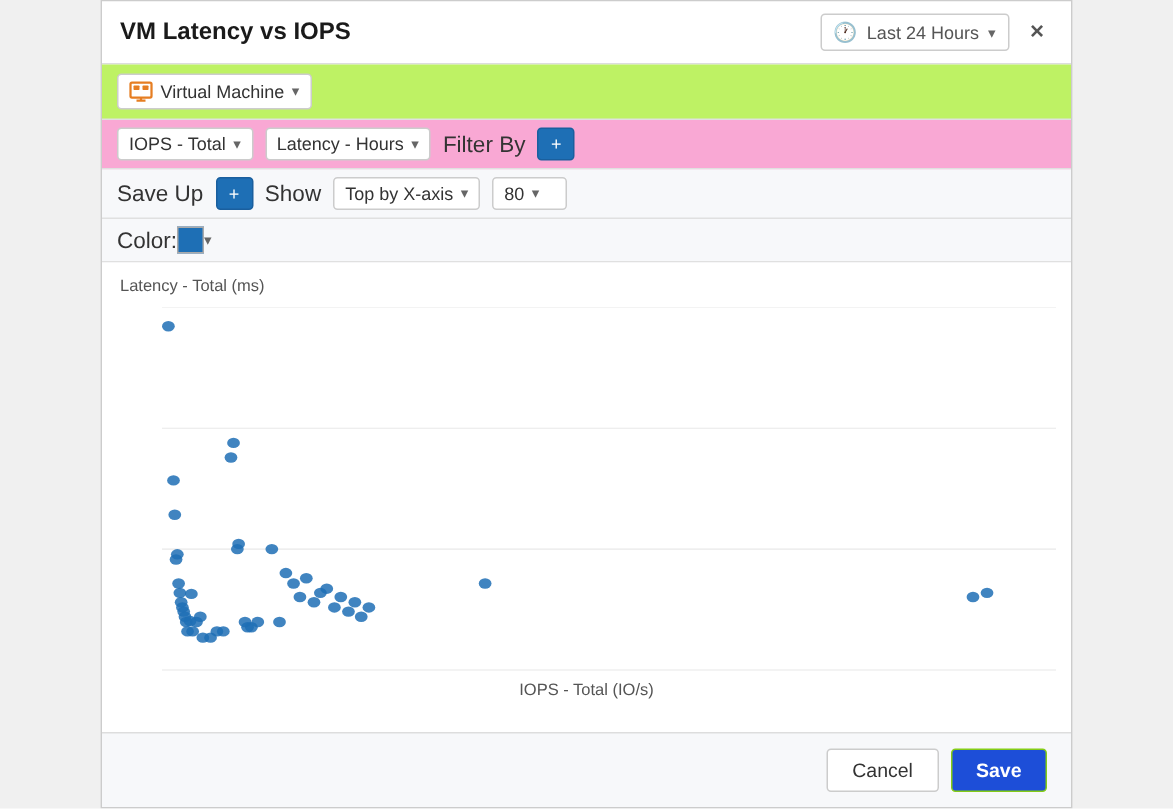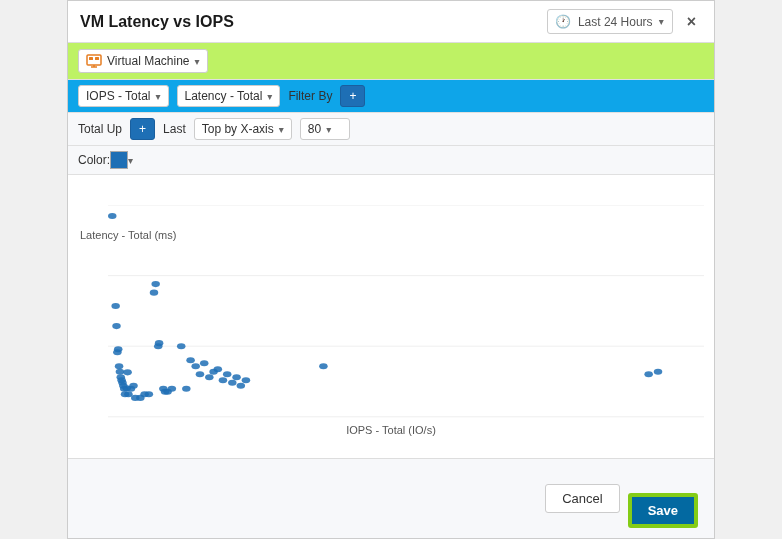--- a/index.html
+++ b/index.html
@@ -88,21 +88,21 @@
       color: #333;
     }
     .vm-icon {
       width: 16px;
       height: 16px;
     }
     .toolbar-row2 {
       display: flex;
       align-items: center;
       padding: 5px 10px;
-      background: #0ea5e9;
+      background: #f9a8d4;
       border-bottom: 1px solid #e0e0e0;
       gap: 8px;
     }
     .toolbar-row3 {
       display: flex;
       align-items: center;
       padding: 5px 10px;
       background: #f7f8fa;
       border-bottom: 1px solid #e0e0e0;
       gap: 8px;
@@ -131,37 +131,36 @@
     .blue-btn {
       background: #1e6fb5;
       color: #fff;
       border: 1px solid #1a5f9e;
       border-radius: 3px;
       padding: 3px 8px;
       cursor: pointer;
       font-size: 12px;
     }
     .label-text {
-      font-size: 12px;
+      font-size: 15px;
       color: #333;
     }
     .chart-area {
       flex: 1;
       padding: 8px 12px 4px 12px;
       position: relative;
       background: #fff;
       overflow: hidden;
     }
     .axis-label-y {
       font-size: 11px;
       color: #555;
       position: absolute;
       top: 10px;
       left: 12px;
-      margin-top: 44px;
     }
     .chart-container {
       position: absolute;
       top: 30px;
       left: 40px;
       right: 10px;
       bottom: 40px;
     }
     .chart-svg {
       width: 100%;
@@ -187,29 +186,28 @@
     .cancel-btn {
       background: #fff;
       color: #333;
       border: 1px solid #ccc;
       border-radius: 3px;
       padding: 6px 16px;
       cursor: pointer;
       font-size: 13px;
     }
     .save-btn {
-      background: #0369a1;
+      background: #1d4ed8;
       color: #fff;
-      border: 4px solid #84cc16;
+      border: 1px solid #84cc16;
       border-radius: 3px;
       padding: 6px 16px;
       cursor: pointer;
       font-size: 13px;
       font-weight: bold;
-      margin-top: 24px;
     }
     .color-swatch {
       width: 18px;
       height: 18px;
       background: #1e6fb5;
       border: 1px solid #aaa;
       display: inline-block;
     }
   </style>
 </head>
@@ -242,31 +240,31 @@
       <span class="dropdown-arrow">▾</span>
     </div>
   </div>
 
   <div class="toolbar-row2">
     <button class="dropdown-btn">
       <span>IOPS - Total</span>
       <span class="dropdown-arrow">▾</span>
     </button>
     <button class="dropdown-btn">
-      <span>Latency - Total</span>
+      <span>Latency - Hours</span>
       <span class="dropdown-arrow">▾</span>
     </button>
     <span class="label-text">Filter By</span>
     <button class="blue-btn">+</button>
   </div>
 
   <div class="toolbar-row3">
-    <span class="label-text">Total Up</span>
+    <span class="label-text">Save Up</span>
     <button class="blue-btn">+</button>
-    <span class="label-text">Last</span>
+    <span class="label-text">Show</span>
     <button class="dropdown-btn">
       <span>Top by X-axis</span>
       <span class="dropdown-arrow">▾</span>
     </button>
     <button class="dropdown-btn" style="min-width:50px;">
       <span>80</span>
       <span class="dropdown-arrow">▾</span>
     </button>
   </div>
 

